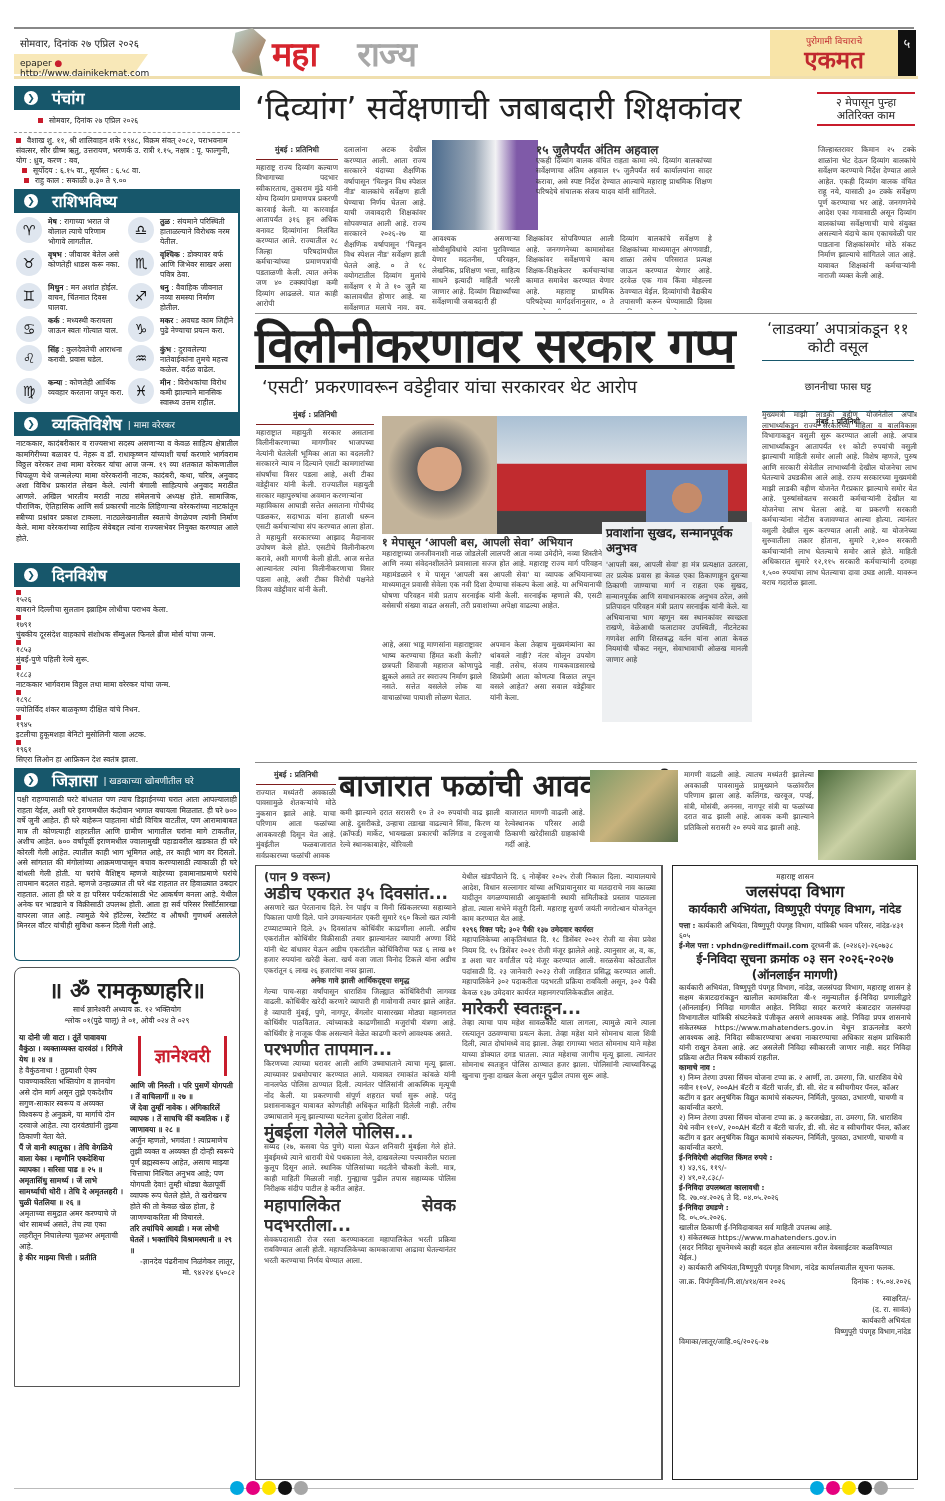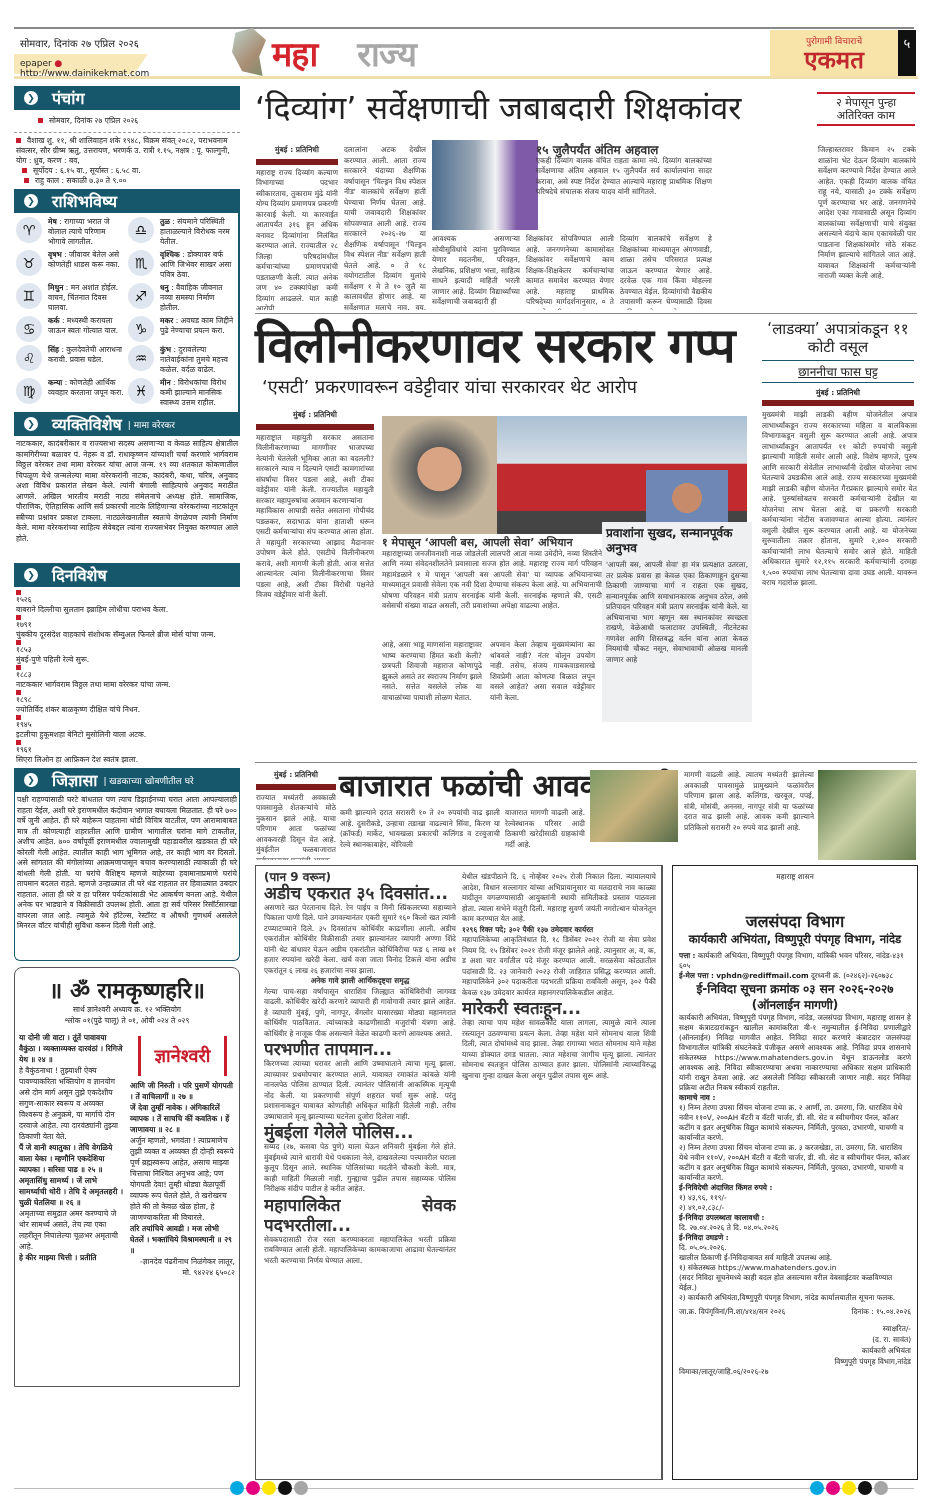--- a/index.html
+++ b/index.html
@@ -44,42 +44,42 @@
   .rk-sub { font-size: 7.5px; text-align: center; line-height: 11px; }
   .rk-cols { display: flex; gap: 6px; margin-top: 6px; }
   .rk-col { flex: 1; font-size: 7.5px; line-height: 11px; }
   .rk-col .verse { font-weight: bold; }
   .dnyan-logo { height: 40px; text-align: center; color: #c81c2c; font-weight: bold; font-size: 18px; border-left: 3px solid #c81c2c; border-right: 3px solid #c81c2c; margin: 4px 8px; line-height: 40px; }
 
   
   .head1 { position: absolute; left: 255px; top: 88px; font-size: 32px; line-height: 40px; }
   .side-hl { position: absolute; left: 817px; top: 92px; width: 98px; border-top: 2px solid #c81c2c; border-bottom: 2px solid #c81c2c; font-size: 11px; text-align: center; padding: 2px 0; line-height: 13px; }
   .cols { position: absolute; font-size: 7.3px; line-height: 10.5px; text-align: justify; color: #333; }
-  .byline { font-size: 7.5px; text-align: center; border-bottom: 6px solid #7f1d1d; padding-bottom: 3px; margin-bottom: 3px; font-weight: bold; }
+  .byline { font-size: 7.5px; text-align: center; border-bottom: 1px solid #7f1d1d; padding-bottom: 3px; margin-bottom: 3px; font-weight: bold; }
   .img { position: absolute; background: #b7c4ce; }
   .sub-hl { font-weight: bold; font-size: 12px; }
   .rule { position: absolute; height: 1px; background: #888; }
-  .head2 { position: absolute; left: 255px; top: 318px; font-size: 48px; font-weight: bold; line-height: 54px; letter-spacing: -1px; }
+  .head2 { position: absolute; left: 255px; top: 318px; font-size: 48px; font-weight: bold; line-height: 54px; letter-spacing: -1px; text-decoration: underline; }
   .head2sub { position: absolute; left: 262px; top: 376px; font-size: 18px; line-height: 22px; }
   .side2 { position: absolute; left: 762px; top: 320px; width: 152px; text-align: center; }
   .side2 .t { font-size: 15px; line-height: 18px; }
-  .side2 .c { font-size: 12px; border-top: 1px solid #17576b; border-bottom: 1px solid #17576b; margin-top: 4px; padding: 2px 0; text-decoration: underline; }
+  .side2 .c { font-size: 10px; border-top: 1px solid #17576b; border-bottom: 1px solid #17576b; margin-top: 4px; padding: 18px 0; }
   .bus-img { position: absolute; left: 497px; top: 416px; width: 250px; height: 118px; background: linear-gradient(#aac0d4 0%, #d7dfe6 40%, #c12b2f 41%, #c12b2f 80%, #444 81%); }
   .face-img { position: absolute; left: 382px; top: 416px; width: 115px; height: 118px; background: radial-gradient(circle at 50% 45%, #d8a483 25%, #5b5b5b 26%, #c2b39a 60%); }
   .face-small { position: absolute; left: 646px; top: 470px; width: 82px; height: 70px; background: radial-gradient(circle at 50% 40%, #c58b6a 25%, #6e87b4 26%); }
   .caption { position: absolute; font-weight: bold; font-size: 11px; }
   .box-grey { position: absolute; background: #eef0f2; }
   .head3 { position: absolute; left: 339px; top: 768px; font-size: 30px; font-weight: bold; line-height: 36px; }
   .fruit-img { position: absolute; left: 590px; top: 770px; width: 88px; height: 72px; background: linear-gradient(135deg,#7e9b68,#c7b27c,#596d49); }
   .cont-box { position: absolute; left: 255px; top: 865px; width: 408px; height: 615px; border: 1px solid #555; border-right: 2px solid #555; }
   .cont-head { font-size: 17px; font-weight: bold; line-height: 20px; }
   .cont-tag { font-size: 12px; font-weight: bold; }
   .tender { position: absolute; left: 672px; top: 865px; width: 246px; height: 615px; border: 1px solid #222; padding: 6px; font-size: 7.3px; line-height: 10px; }
   .tender .c { text-align: center; }
-  .tender .h1 { font-size: 16px; font-weight: bold; text-align: center; line-height: 20px; margin-top: 30px; }
+  .tender .h1 { font-size: 16px; font-weight: bold; text-align: center; line-height: 20px; }
   .tender .h2 { font-size: 11.5px; font-weight: bold; text-align: center; line-height: 15px; }
   .tender .h3 { font-size: 12px; font-weight: bold; text-align: center; line-height: 16px; }
   .dots { position: absolute; display: flex; gap: 2px; }
   .dots span { width: 14px; height: 14px; border-radius: 50%; display: inline-block; }
   .foot-line { position: absolute; top: 1488px; height: 1px; background: #bbb; }
 </style>
 </head>
 <body>
 
 <div class="hdr-line"></div>

